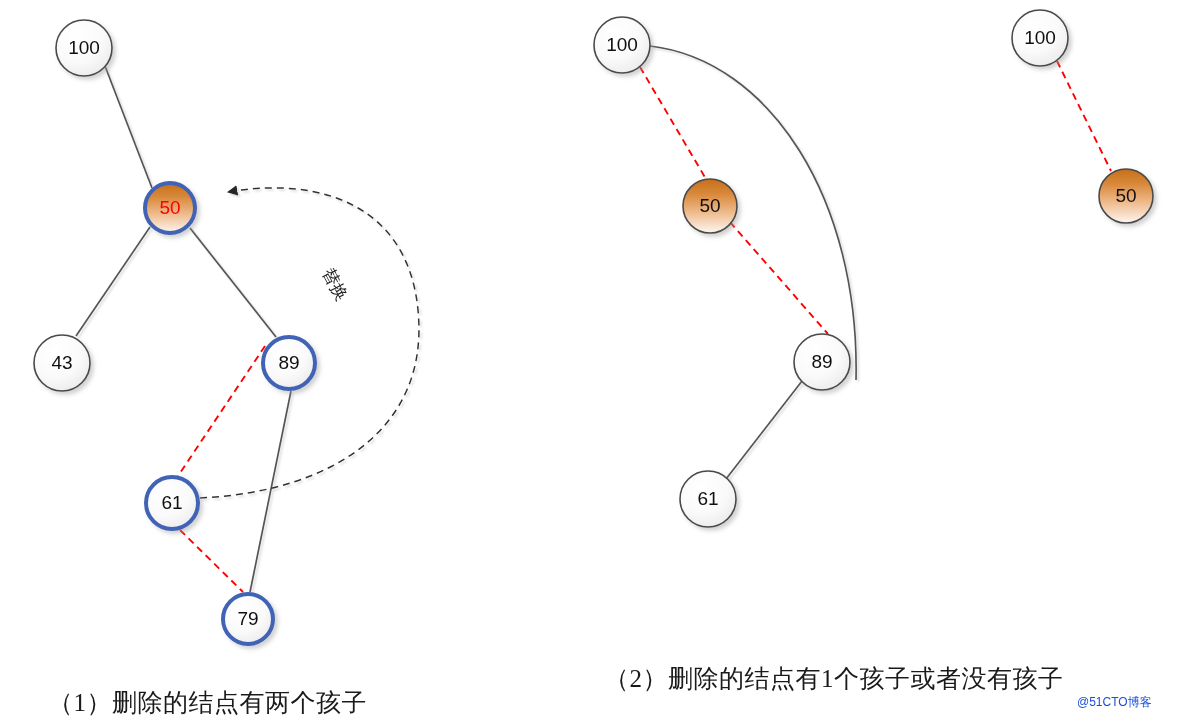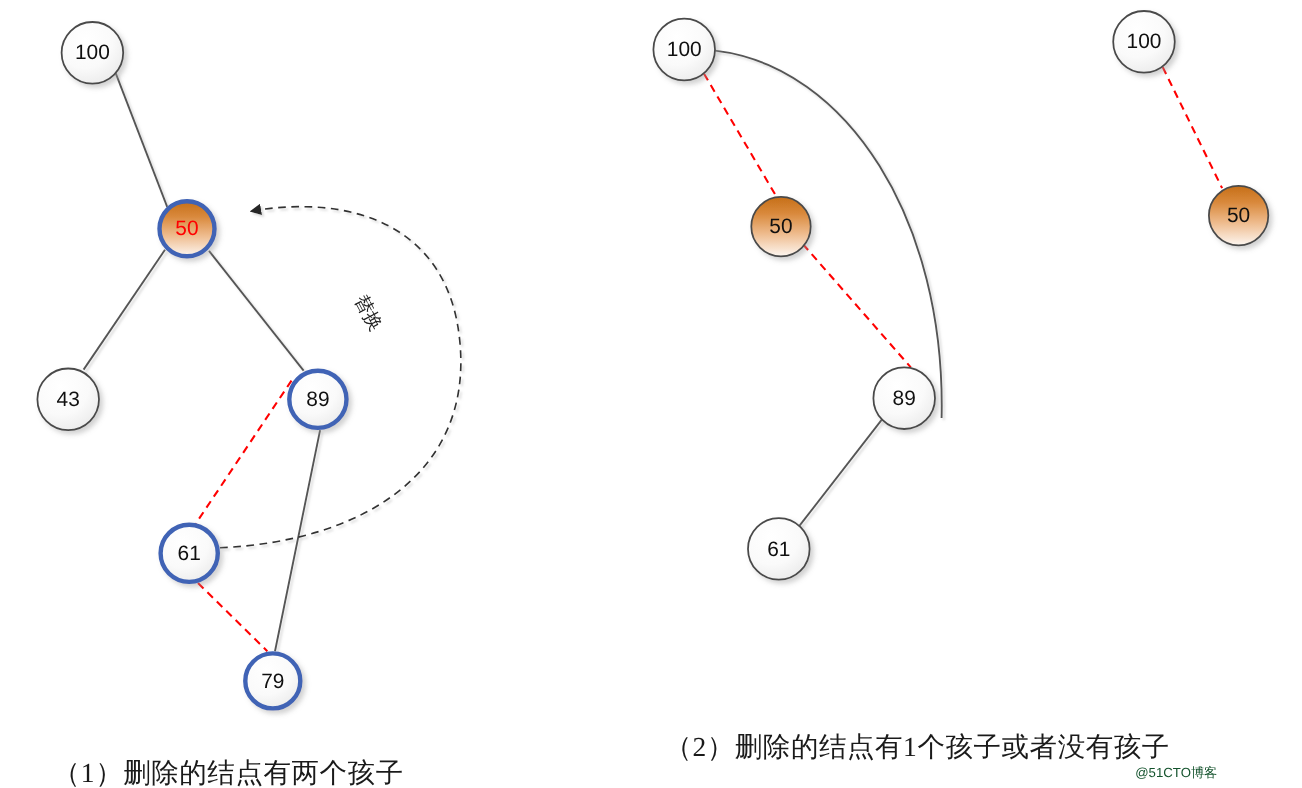--- a/index.html
+++ b/index.html
@@ -25,25 +25,25 @@
     font-family: "Liberation Serif", serif;
     font-size: 25px;
     color: #1a1a1a;
     white-space: nowrap;
     letter-spacing: 0.5px;
   }
   #caption-1 { left: 12px; top: 686px; margin-left: 36px; }
   #caption-2 { left: 604px; top: 662px; }
   #watermark {
     position: absolute;
-    left: 1032px;
+    left: 1077px;
     top: 694px;
     font-family: "Liberation Sans", sans-serif;
     font-size: 12px;
-    color: #14532d;
+    color: #1d4ed8;
     white-space: nowrap;
   }
   .node-label {
     font-family: "Liberation Sans", sans-serif;
     font-size: 19px;
     dominant-baseline: middle;
     text-anchor: middle;
   }
   .edge-label {
     font-family: "Liberation Serif", serif;

